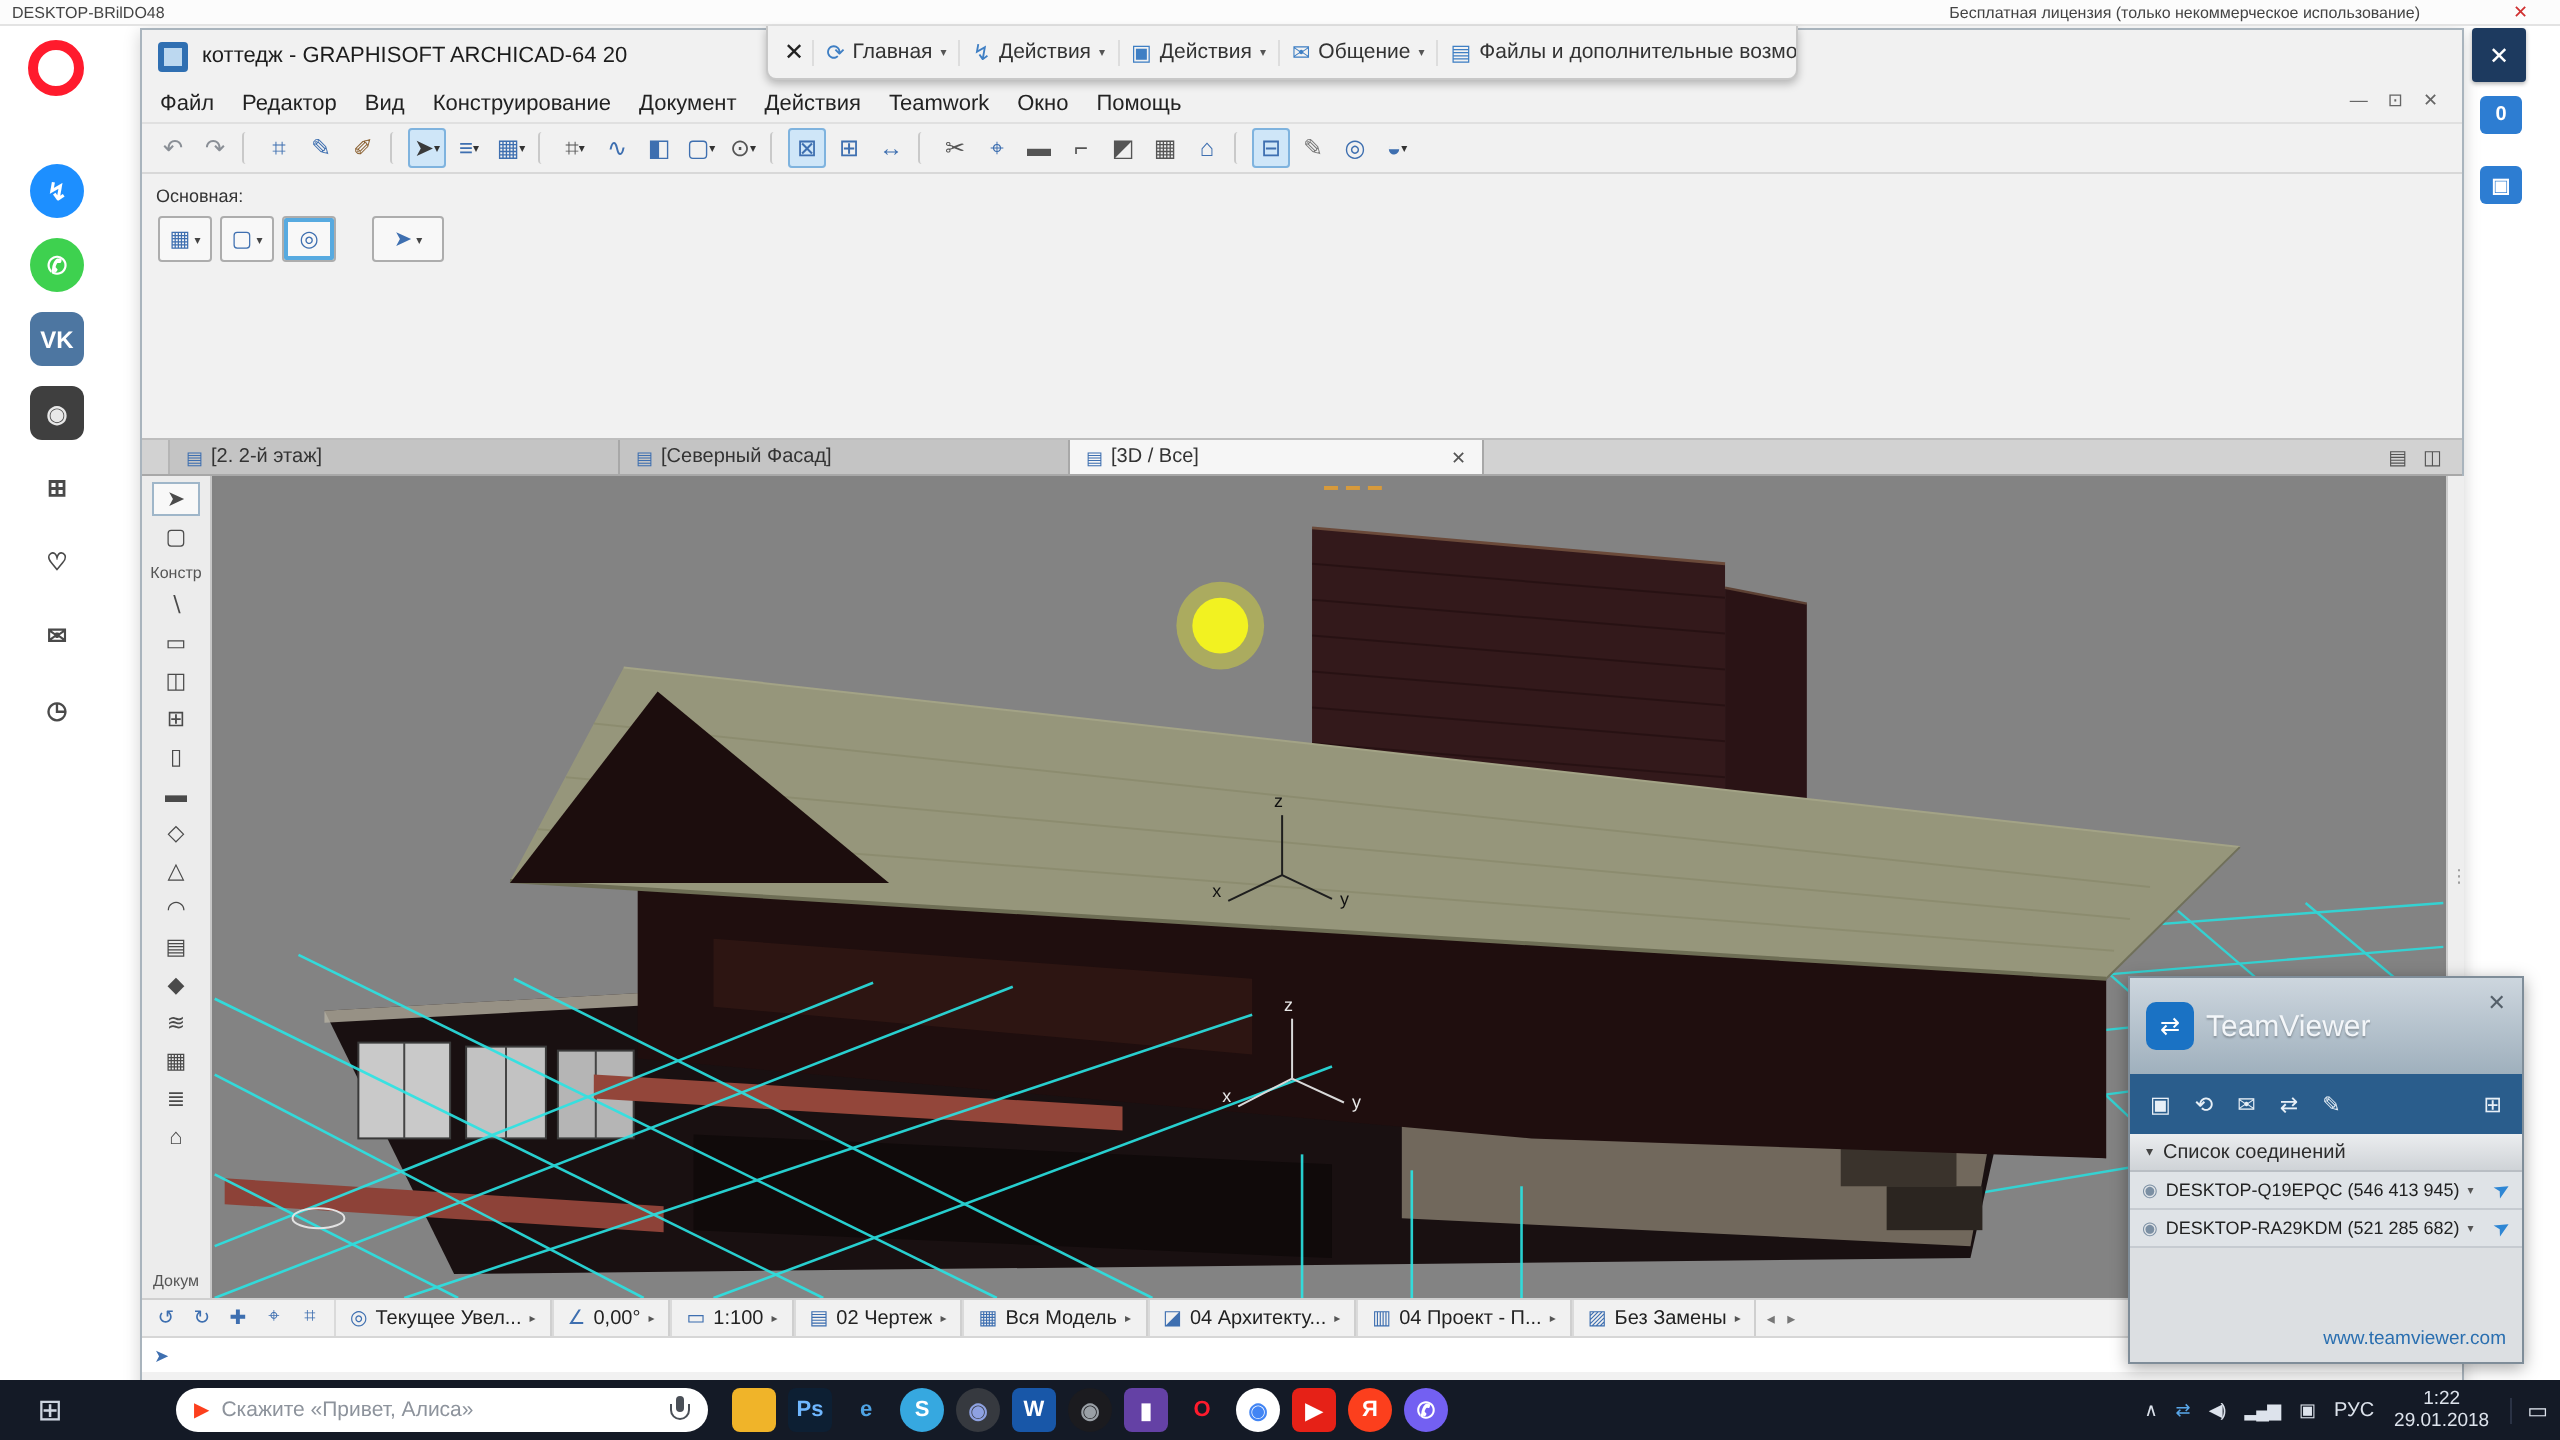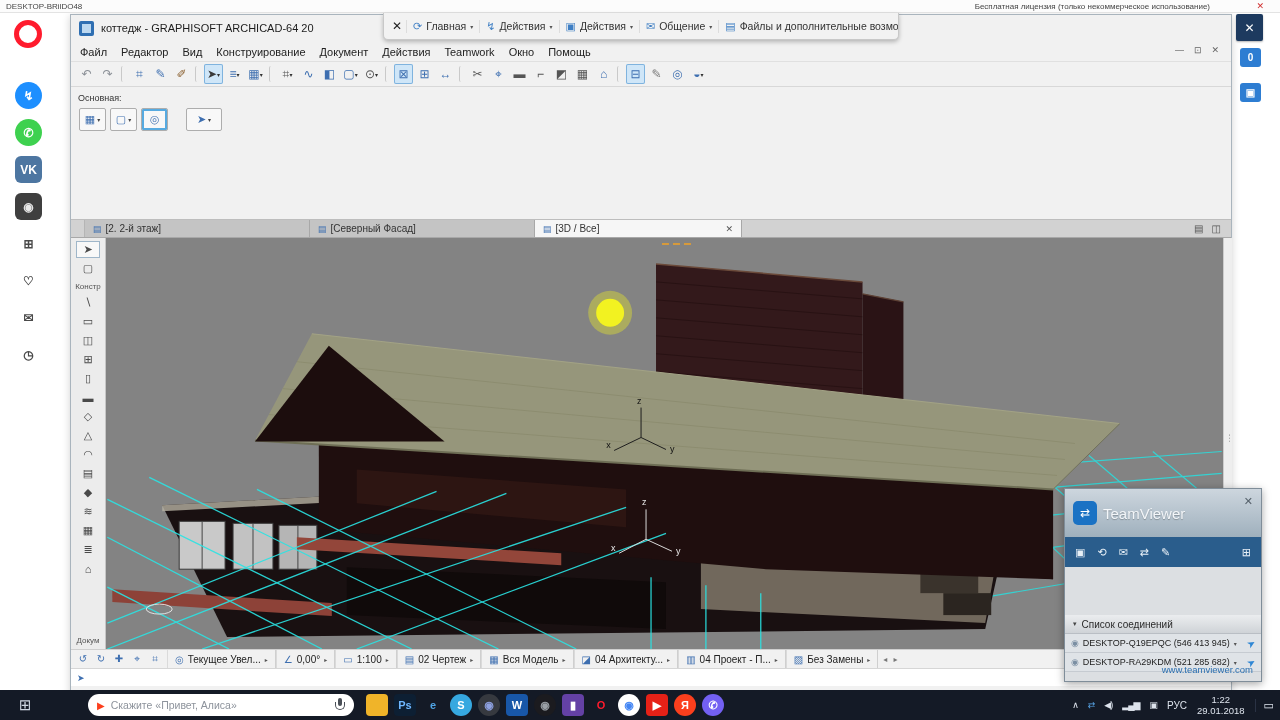--- a/index.html
+++ b/index.html
@@ -113,21 +113,21 @@
   .tvp-head { height:48px; background:linear-gradient(#cdd6de,#9fb0bd); position:relative;
     display:flex; align-items:center; padding:0 8px; gap:6px; }
   .tvp-logo { width:24px; height:24px; border-radius:5px; background:#1a72c4; color:#fff;
     display:flex; align-items:center; justify-content:center; font-size:12px; }
   .tvp-brand { font-size:15px; color:#f3f6f9; text-shadow:0 1px 1px rgba(0,0,0,.25); }
   .tvp-close { position:absolute; right:8px; top:6px; color:#55606a; font-size:11px; }
   .tvp-icons { height:30px; background:#2a5d8c; display:flex; align-items:center; gap:12px;
     padding:0 10px; color:#e8f0f7; font-size:11px; }
   .tvp-icons .tvpi.end { margin-left:auto; }
   .tvp-lhead { height:19px; background:linear-gradient(#ebedef,#cfd3d7); display:flex; align-items:center;
-    gap:5px; padding:0 8px; font-size:10px; color:#2b2b2b; border-bottom:1px solid #b9bec4;margin-top:48px; }
+    gap:5px; padding:0 8px; font-size:10px; color:#2b2b2b; border-bottom:1px solid #b9bec4; }
   .tvp-lhead .dd { font-size:7px; color:#444; }
   .tvrow { height:19px; display:flex; align-items:center; gap:4px; padding:0 6px; background:#dfe3e7;
     border-bottom:1px solid #c6cbd1; font-size:9px; color:#222; white-space:nowrap; overflow:hidden; }
   .tvrow .person { color:#7b8fa3; font-size:9px; }
   .tvrow .dd { font-size:6px; color:#555; }
   .tvrow .go { margin-left:auto; color:#2e86d4; font-size:10px; transform:rotate(-30deg); }
   .tvp-link { position:absolute; right:8px; bottom:6px; font-size:9.5px; color:#2a6fb0; }
   
   .taskbar { position:absolute; left:0; top:690px; width:1280px; height:30px; background:#141a26;
     display:flex; align-items:center; padding-left:8px; z-index:70; }

